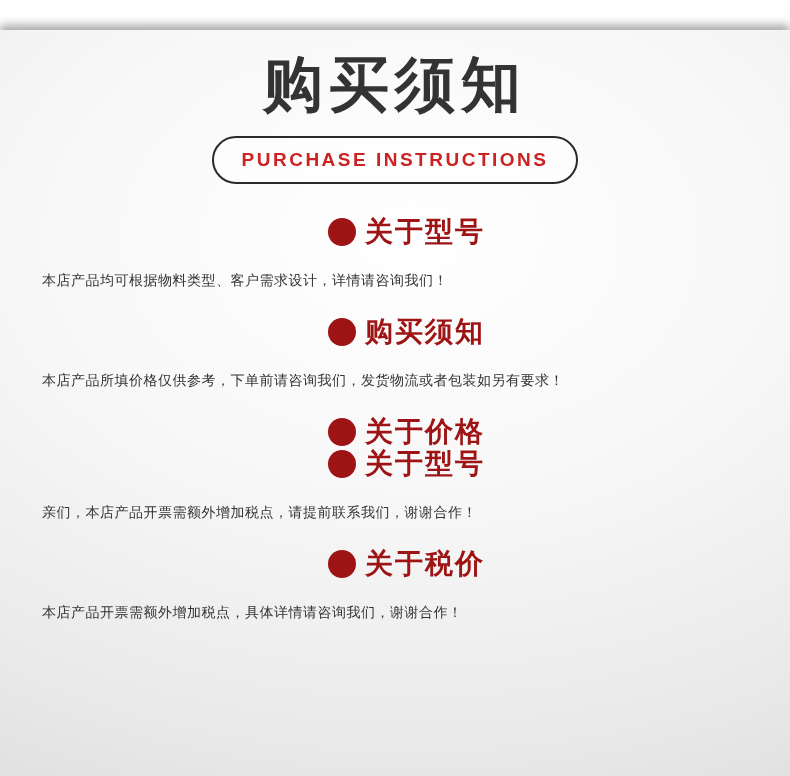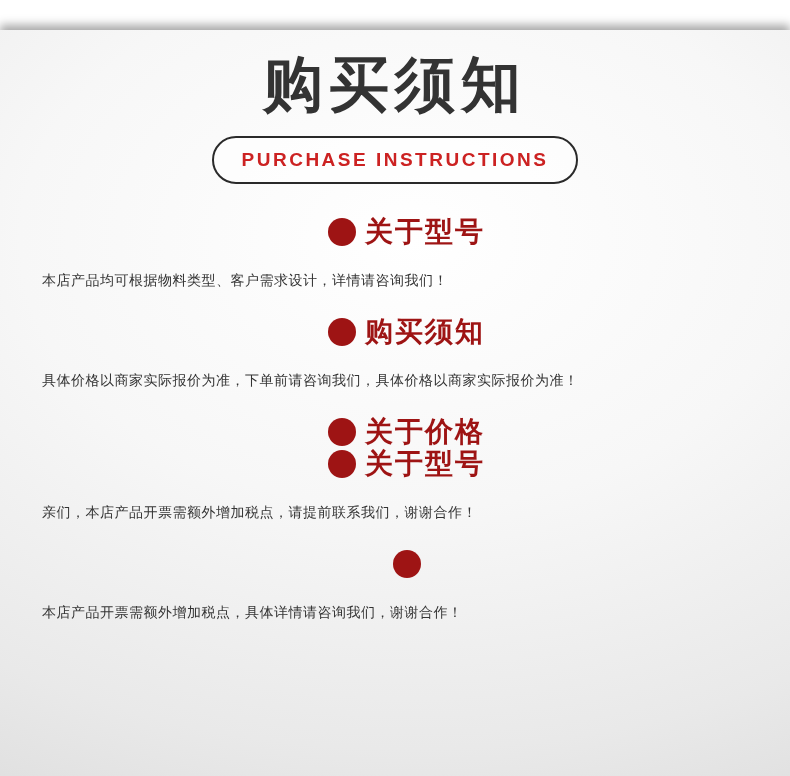--- a/index.html
+++ b/index.html
@@ -100,39 +100,40 @@
         <span class="heading-text">关于型号</span>
       </div>
       <p class="section-body">本店产品均可根据物料类型、客户需求设计，详情请咨询我们！</p>
     </div>
 
     <div class="section">
       <div class="section-heading">
         <span class="bullet"></span>
         <span class="heading-text">购买须知</span>
       </div>
-      <p class="section-body">具体价格以商家实际报价为准，下单前请咨询我们，具体价格以商家实际报价为准！</p>
+      <p class="section-body">本店产品所填价格仅供参考，下单前请咨询我们，发货物流或者包装如另有要求！</p>
     </div>
 
     <div class="section">
       <div class="section-heading">
         <span class="bullet"></span>
         <span class="heading-text">关于价格</span>
       </div>
     </div>
 
     <div class="section">
       <div class="section-heading">
         <span class="bullet"></span>
         <span class="heading-text">关于型号</span>
       </div>
       <p class="section-body">亲们，本店产品开票需额外增加税点，请提前联系我们，谢谢合作！</p>
     </div>
 
     <div class="section">
       <div class="section-heading">
         <span class="bullet"></span>
+        <span class="heading-text">关于税价</span>
       </div>
       <p class="section-body">本店产品开票需额外增加税点，具体详情请咨询我们，谢谢合作！</p>
     </div>
 
   </div>
 </div>
 
 </body></html>

